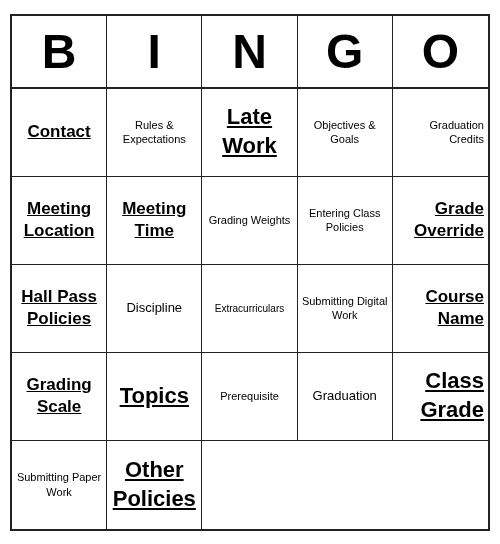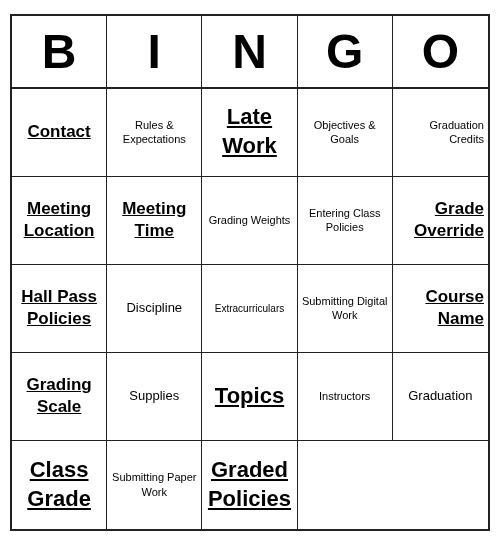--- a/index.html
+++ b/index.html
@@ -122,34 +122,31 @@
       <div class="bingo-cell">
         <span class="cell-text small">Submitting Digital Work</span>
       </div>
       <div class="bingo-cell">
         <span class="cell-text medium">Course Name</span>
       </div>
       <div class="bingo-cell">
         <span class="cell-text medium">Grading Scale</span>
       </div>
       <div class="bingo-cell">
-        <span class="cell-text">Supplies</span>
-      </div>
-      <div class="bingo-cell">
         <span class="cell-text large">Topics</span>
       </div>
       <div class="bingo-cell">
-        <span class="cell-text small">Instructors</span>
+        <span class="cell-text small">Prerequisite</span>
       </div>
       <div class="bingo-cell">
         <span class="cell-text">Graduation</span>
       </div>
       <div class="bingo-cell">
         <span class="cell-text large">Class Grade</span>
       </div>
       <div class="bingo-cell">
         <span class="cell-text small">Submitting Paper Work</span>
       </div>
       <div class="bingo-cell">
-        <span class="cell-text large">Graded Policies</span>
+        <span class="cell-text large">Other Policies</span>
       </div>
     </div>
 </div>
 
 </body></html>

